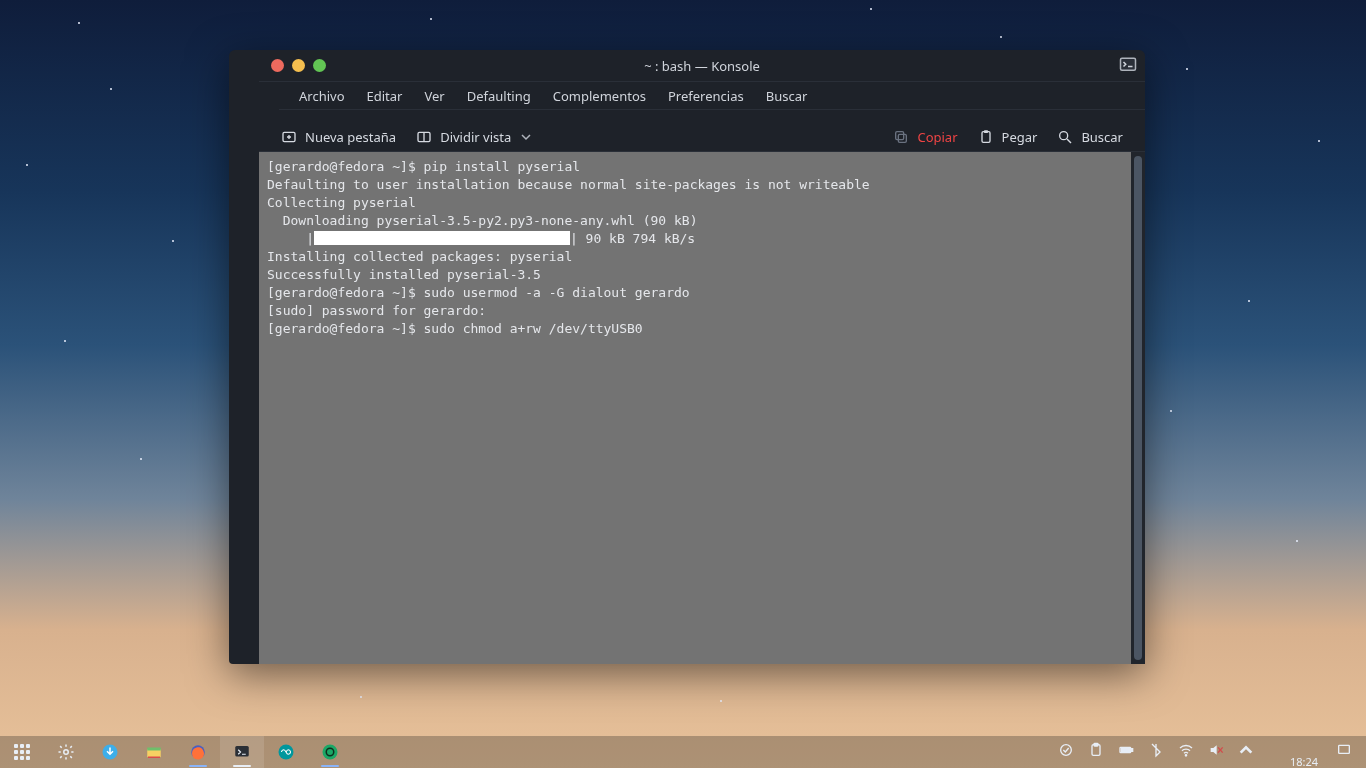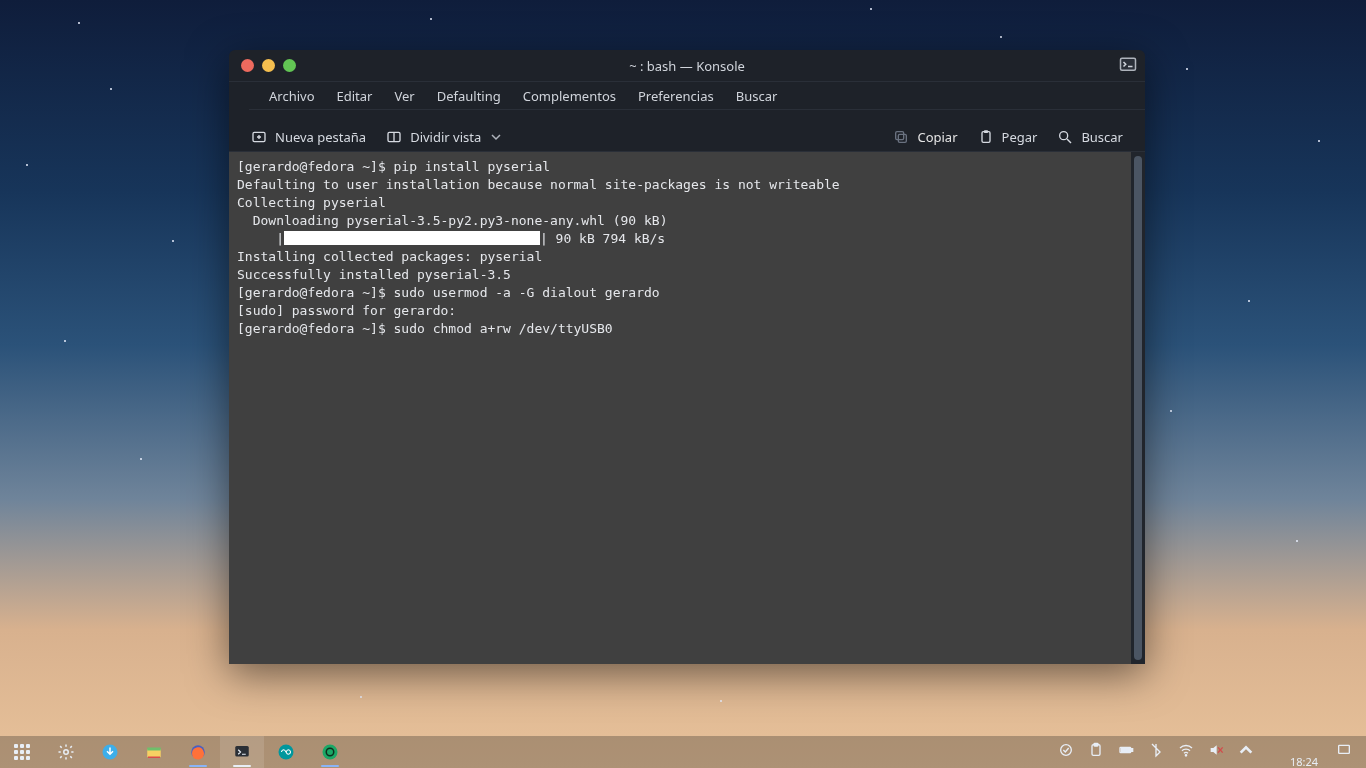--- a/index.html
+++ b/index.html
@@ -7,21 +7,21 @@
   body {
     background: linear-gradient(to bottom,
       #0f1d3b 0%, #17355a 25%, #2b5279 45%, #6f849a 65%, #d8b18e 82%, #e8c29a 100%);
     position: relative;
   }
   .star { position: absolute; background: #e8eefc; border-radius: 50%; }
   
   .window {
     position: absolute; left: 229px; top: 50px; width: 916px; height: 614px;
     background: #1e2229; border-radius: 6px 6px 4px 4px; box-shadow: 0 10px 40px rgba(0,0,0,0.5);
-    display: flex; flex-direction: column; color: #cfd3da;
+    display: flex; flex-direction: column; color: #cfd3da; padding-left: 30px;
   }
   .titlebar {
     height: 32px; display: flex; align-items: center; position: relative;
     border-bottom: 1px solid #2a2f38;
   }
   .traffic { display: flex; gap: 8px; padding-left: 12px; }
   .traffic span { width: 13px; height: 13px; border-radius: 50%; }
   .tlight-close { background: #ed6a5e; }
   .tlight-min   { background: #f5bf4f; }
   .tlight-max   { background: #62c554; }
@@ -34,27 +34,27 @@
     font-size: 13px; color: #d0d4db; border-bottom: 1px solid #2a2f38; margin-left: 20px;
   }
   .menubar .mitem { padding: 3px 10px; border-radius: 3px; cursor: default; }
 
   .toolbar {
     height: 42px; display: flex; align-items: flex-end; padding: 0 12px;
     font-size: 13px; color: #d6dae1; border-bottom: 1px solid #2a2f38;
   }
   .toolbar .titem { display: flex; align-items: center; gap: 8px; padding: 5px 10px; border-radius: 3px; cursor: default; }
   .toolbar .spacer { flex: 1; }
-  .toolbar .disabled { color: #e5e5e5; }
+  .toolbar .disabled { color: #ef4444; }
   .toolbar svg { width: 16px; height: 16px; flex-shrink: 0; }
   .chev { width: 10px !important; height: 10px !important; margin-left: 2px; }
 
   .term-wrap { flex: 1; display: flex; }
   .term {
-    flex: 1; background: #404040; padding: 6px 8px 8px 8px;
+    flex: 1; background: #737373; padding: 6px 8px 8px 8px;
     font-family: "DejaVu Sans Mono","Menlo",monospace; font-size: 13px; line-height: 18px;
     color: #e5e7eb; white-space: pre; overflow: hidden;
   }
   .scroll {
     width: 14px; background: #21252c; display: flex; flex-direction: column; align-items: center;
     padding: 4px 0;
   }
   .scroll-thumb { width: 8px; background: #4b5563; border-radius: 4px; flex: 1; }
   .bar { display: inline-block; height: 14px; vertical-align: -2px; background: #ffffff; }
 

